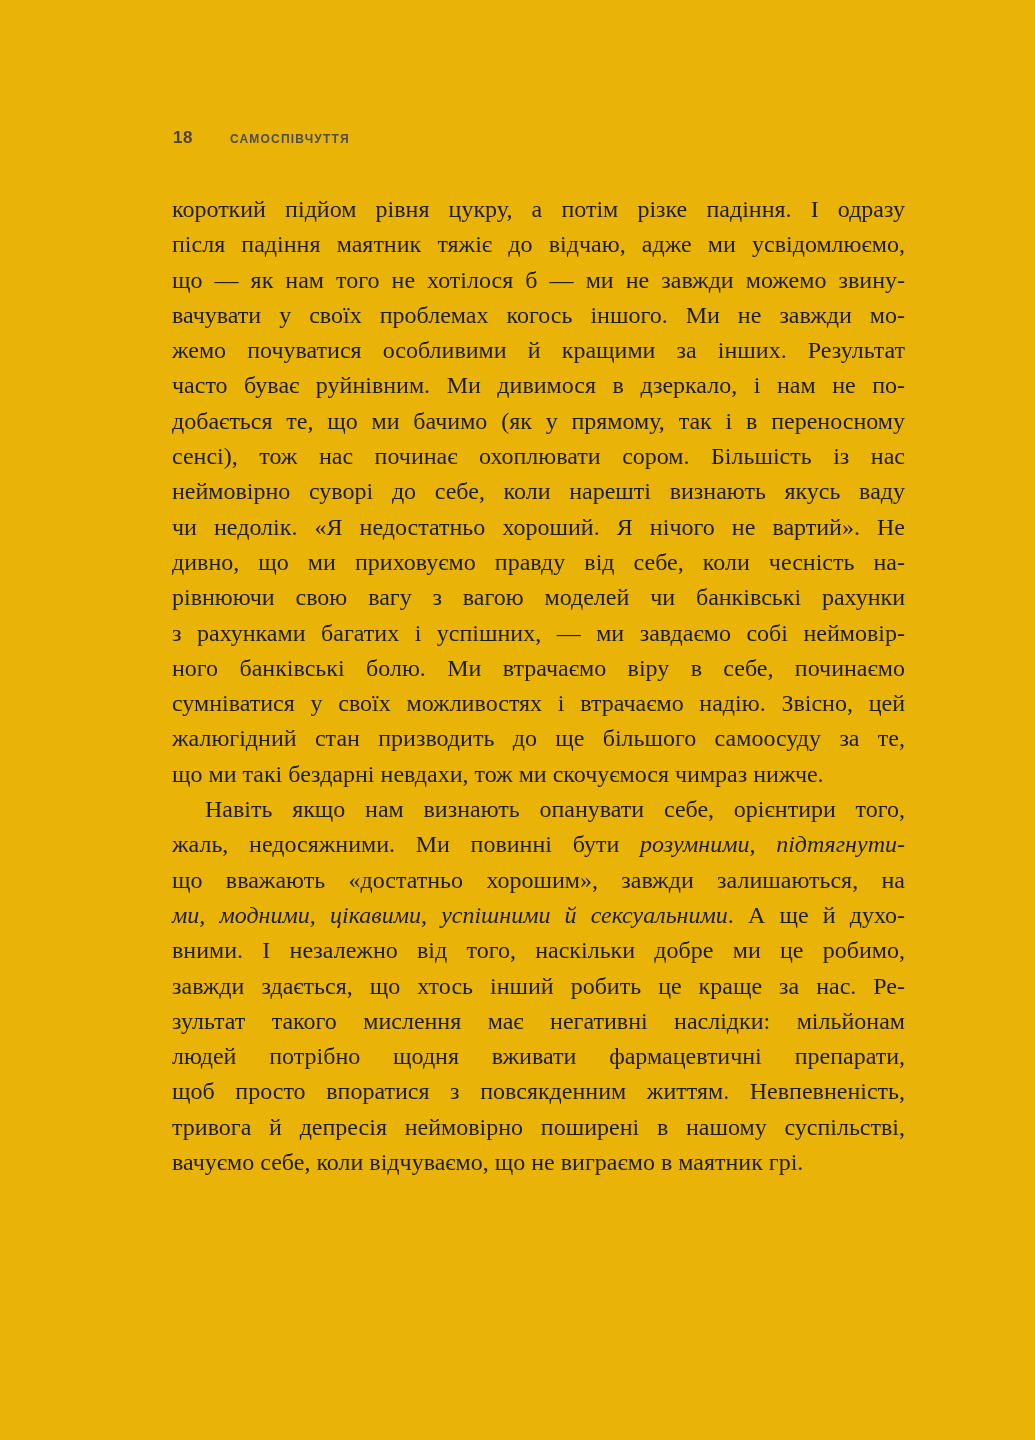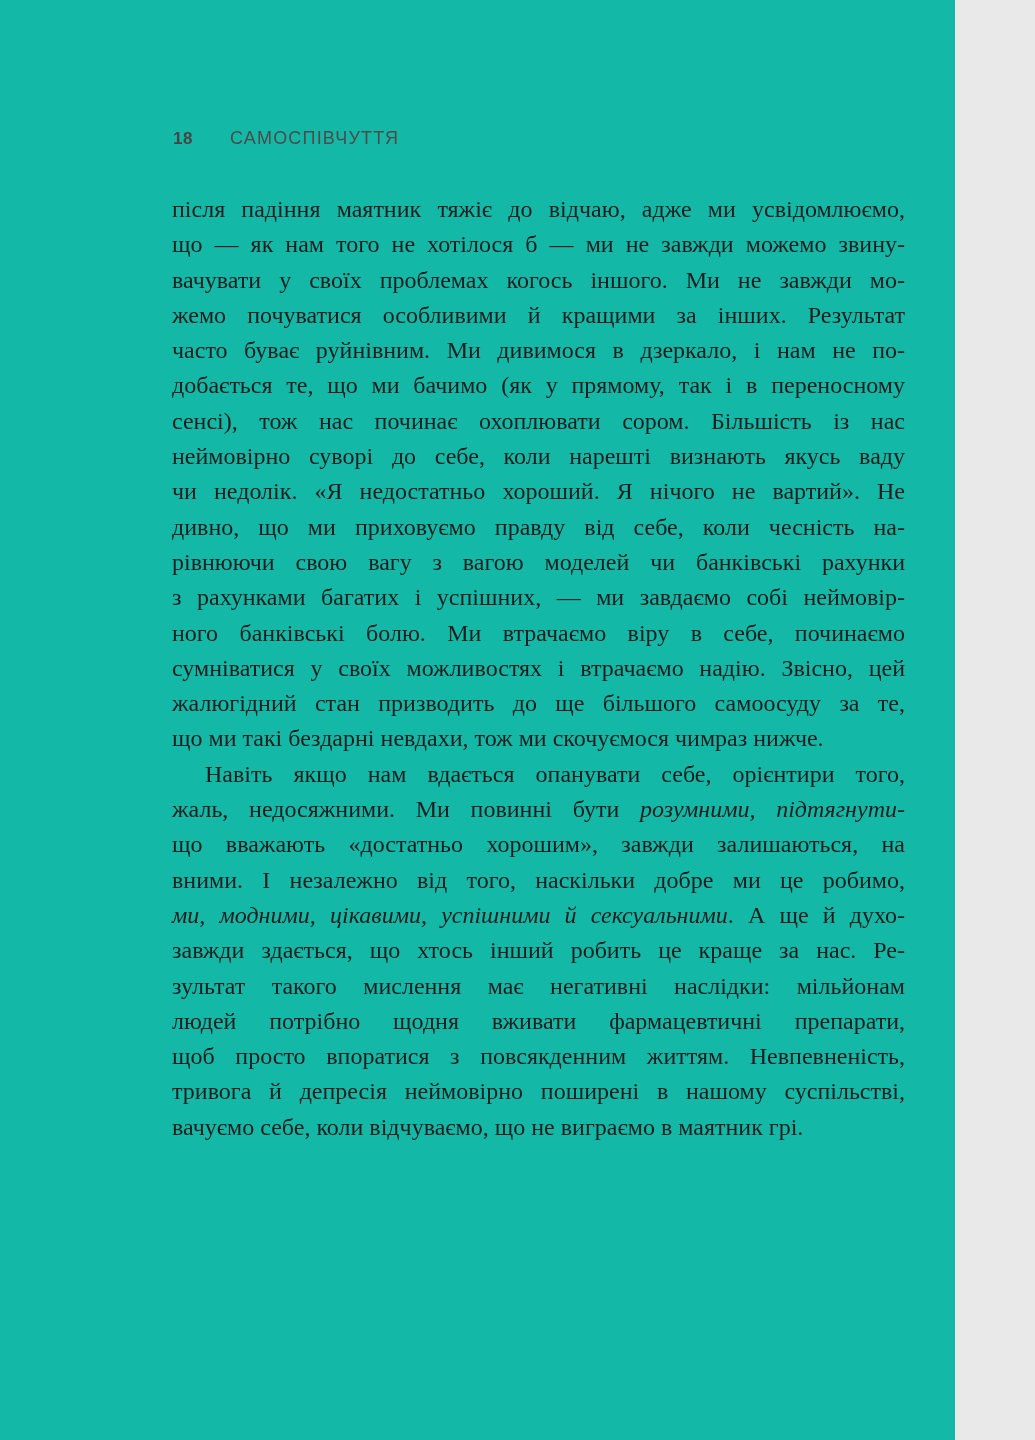--- a/index.html
+++ b/index.html
@@ -2,44 +2,44 @@
 <html lang="uk"><head>
 <meta charset="utf-8">
 <style>
   html, body {
     margin: 0;
     padding: 0;
     background: #e9e9e9;
   }
   .page {
     position: relative;
-    width: 955px;
+    width: 1035px;
     height: 1440px;
-    background: #14b8a6;
+    background: #eab308;
     overflow: hidden;
     font-family: "Liberation Serif", "DejaVu Serif", serif;
   }
   .running-head {
     position: absolute;
     top: 128px;
     left: 173px;
     display: flex;
     align-items: baseline;
     font-family: "Liberation Sans", "DejaVu Sans", sans-serif;
     color: #454545;
   }
   .page-number {
     font-size: 17px;
     font-weight: 700;
     letter-spacing: 0.5px;
   }
   .running-title {
     margin-left: 37px;
-    font-size: 18px;
-    font-weight: 400;
+    font-size: 12px;
+    font-weight: 700;
     letter-spacing: 1.2px;
     color: #4c4c4c;
   }
   .body-text {
     position: absolute;
     top: 192px;
     left: 172px;
     width: 733px;
     font-size: 24px;
     line-height: 35.3px;
@@ -62,41 +62,42 @@
 </style>
 </head>
 <body>
 
 <div class="page">
   <div class="running-head">
     <span class="page-number">18</span>
     <span class="running-title">САМОСПІВЧУТТЯ</span>
   </div>
   <div class="body-text">
+      <div class="line"><span>короткий підйом рівня цукру, а потім різке падіння. І одразу</span></div>
       <div class="line"><span>після падіння маятник тяжіє до відчаю, адже ми усвідомлюємо,</span></div>
       <div class="line"><span>що — як нам того не хотілося б — ми не завжди можемо звину-</span></div>
       <div class="line"><span>вачувати у своїх проблемах когось іншого. Ми не завжди мо-</span></div>
       <div class="line"><span>жемо почуватися особливими й кращими за інших. Результат</span></div>
       <div class="line"><span>часто буває руйнівним. Ми дивимося в дзеркало, і нам не по-</span></div>
       <div class="line"><span>добається те, що ми бачимо (як у прямому, так і в переносному</span></div>
       <div class="line"><span>сенсі), тож нас починає охоплювати сором. Більшість із нас</span></div>
       <div class="line"><span>неймовірно суворі до себе, коли нарешті визнають якусь ваду</span></div>
       <div class="line"><span>чи недолік. «Я недостатньо хороший. Я нічого не вартий». Не</span></div>
       <div class="line"><span>дивно, що ми приховуємо правду від себе, коли чесність на-</span></div>
       <div class="line"><span>рівнюючи свою вагу з вагою моделей чи банківські рахунки</span></div>
       <div class="line"><span>з рахунками багатих і успішних, — ми завдаємо собі неймовір-</span></div>
       <div class="line"><span>ного банківські болю. Ми втрачаємо віру в себе, починаємо</span></div>
       <div class="line"><span>сумніватися у своїх можливостях і втрачаємо надію. Звісно, цей</span></div>
       <div class="line"><span>жалюгідний стан призводить до ще більшого самоосуду за те,</span></div>
       <div class="line last"><span>що ми такі бездарні невдахи, тож ми скочуємося чимраз нижче.</span></div>
-      <div class="line indent"><span>Навіть якщо нам вдається опанувати себе, орієнтири того,</span></div>
+      <div class="line indent"><span>Навіть якщо нам визнають опанувати себе, орієнтири того,</span></div>
       <div class="line"><span>жаль, недосяжними. Ми повинні бути </span><em>розумними, підтягнути-</em></div>
       <div class="line"><span>що вважають «достатньо хорошим», завжди залишаються, на</span></div>
+      <div class="line"><em>ми, модними, цікавими, успішними й сексуальними</em><span>. А ще й духо-</span></div>
       <div class="line"><span>вними. І незалежно від того, наскільки добре ми це робимо,</span></div>
-      <div class="line"><em>ми, модними, цікавими, успішними й сексуальними</em><span>. А ще й духо-</span></div>
       <div class="line"><span>завжди здається, що хтось інший робить це краще за нас. Ре-</span></div>
       <div class="line"><span>зультат такого мислення має негативні наслідки: мільйонам</span></div>
       <div class="line"><span>людей потрібно щодня вживати фармацевтичні препарати,</span></div>
       <div class="line"><span>щоб просто впоратися з повсякденним життям. Невпевненість,</span></div>
       <div class="line"><span>тривога й депресія неймовірно поширені в нашому суспільстві,</span></div>
       <div class="line last"><span>вачуємо себе, коли відчуваємо, що не виграємо в маятник грі.</span></div>
     </div>
 </div>
 
 </body></html>

